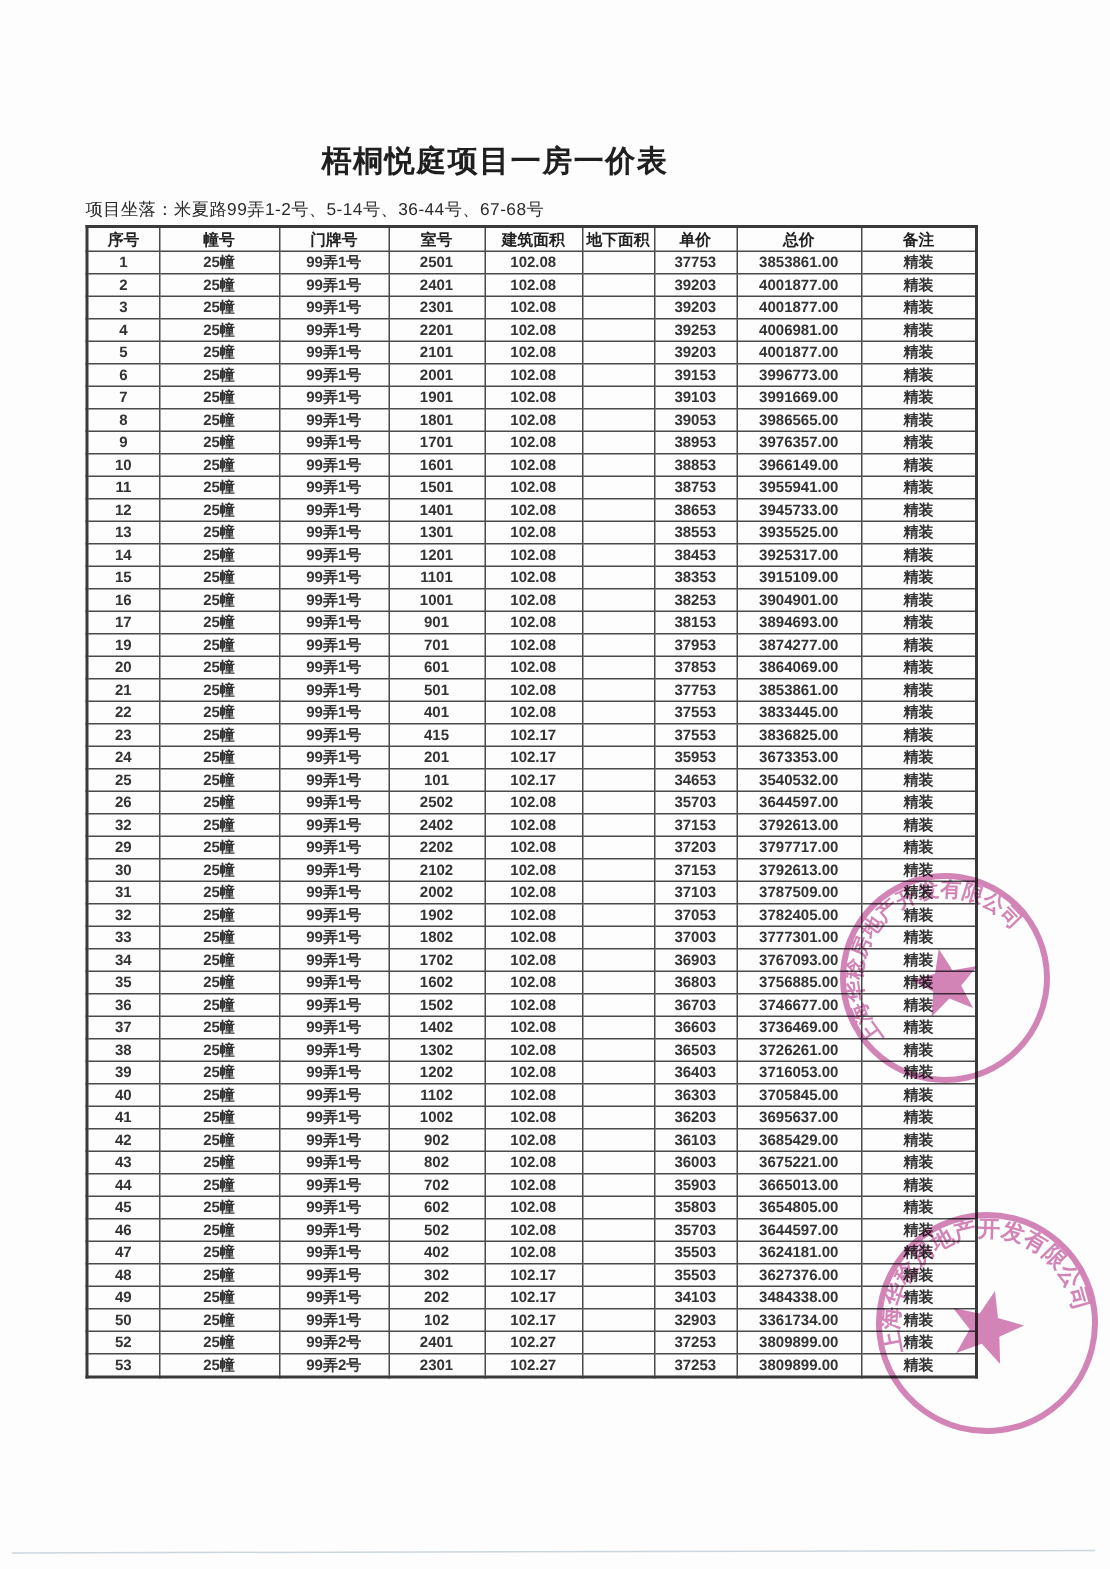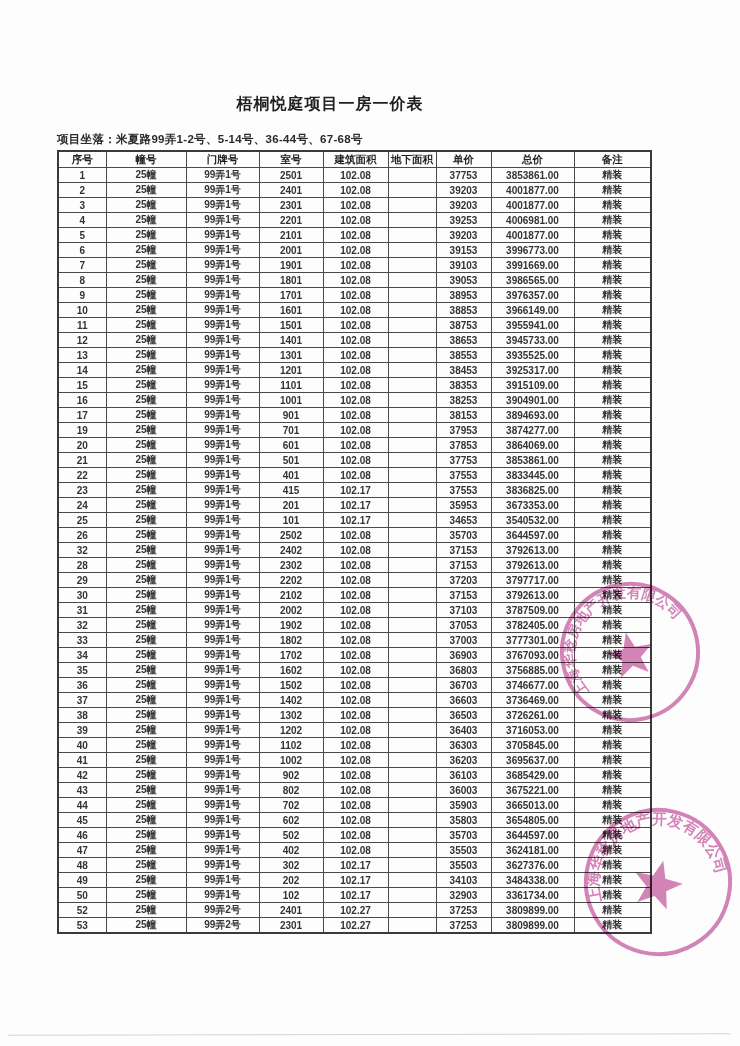--- a/index.html
+++ b/index.html
@@ -7,26 +7,26 @@
     position:relative;
     width:740px;height:1046px;
     background:#fdfdfd;
     overflow:hidden;
     font-family:"Liberation Sans","DejaVu Sans",sans-serif;
     color:#2e2e2e;
   }
   .title{
     position:absolute;top:94px;left:0;width:660px;
     text-align:center;
-    font-size:16px;font-weight:bold;color:#1f1f1f;
+    font-size:20px;font-weight:bold;color:#1f1f1f;
     letter-spacing:1px;
   }
   .location{
     position:absolute;top:132px;left:57px;
-    font-size:11.5px;font-weight:bold;color:#2a2a2a;
+    font-size:11.5px;font-weight:normal;color:#2a2a2a;
     letter-spacing:0.3px;
   }
   table.price{
     position:absolute;top:150px;left:57px;
     border-collapse:collapse;table-layout:fixed;
     width:593px;
     background:transparent;
   }
   table.price th, table.price td{
     border:1px solid #4a4a4a;
@@ -367,31 +367,20 @@
           <td>25幢</td>
           <td>99弄1号</td>
           <td>2402</td>
           <td>102.08</td>
           <td></td>
           <td>37153</td>
           <td>3792613.00</td>
           <td class="c-remark">精装</td>
         </tr>
         <tr>
-          <td>28</td>
-          <td>25幢</td>
-          <td>99弄1号</td>
-          <td>2302</td>
-          <td>102.08</td>
-          <td></td>
-          <td>37153</td>
-          <td>3792613.00</td>
-          <td class="c-remark">精装</td>
-        </tr>
-        <tr>
           <td>29</td>
           <td>25幢</td>
           <td>99弄1号</td>
           <td>2202</td>
           <td>102.08</td>
           <td></td>
           <td>37203</td>
           <td>3797717.00</td>
           <td class="c-remark">精装</td>
         </tr>

